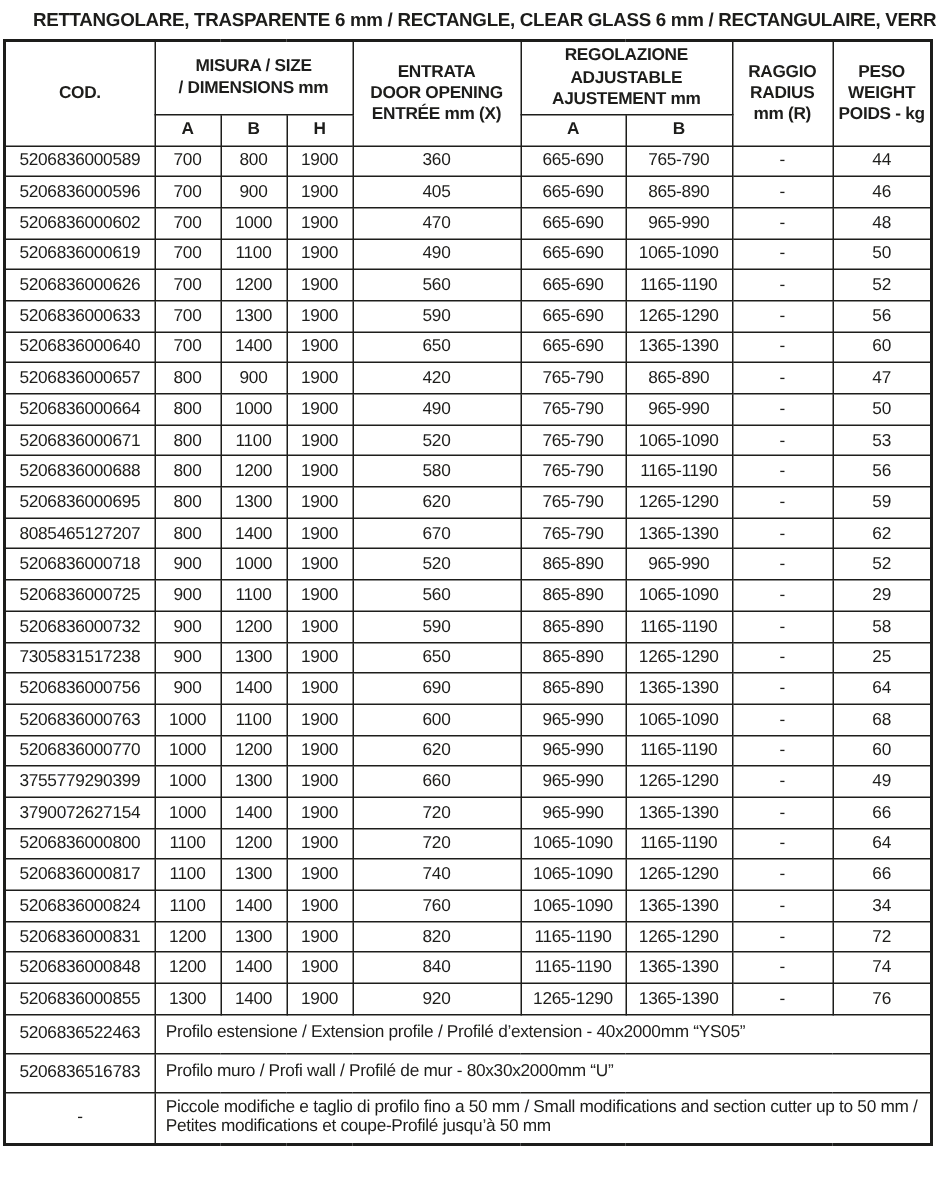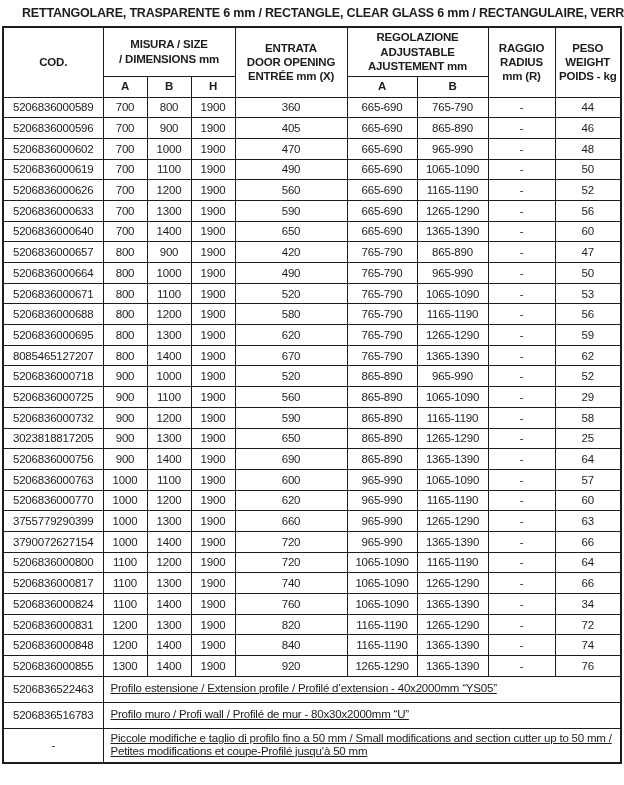--- a/index.html
+++ b/index.html
@@ -41,21 +41,20 @@
   thead tr.h1 th { height: 49px; }
   thead tr.h2 th { height: 21px; }
   tbody td { height: 20.7px; font-weight: 400; }
   tbody td.cod { font-size: 11.5px; }
   tfoot td, tbody.footer td { font-weight: 400; }
   .footer td { height: 26px; }
   .footer td.desc {
     text-align: left;
     padding: 3px 7px;
     line-height: 1.18;
-    text-decoration: underline;
   }
   .footer td.cod { width: 100px; }
 </style>
 </head>
 <body>
 
 <div class="page">
 
   <div class="title">RETTANGOLARE, TRASPARENTE 6 mm / RECTANGLE, CLEAR GLASS 6 mm / RECTANGULAIRE, VERRE TRANSPARENT</div>
 
@@ -268,21 +267,21 @@
           <td>900</td>
           <td>1200</td>
           <td>1900</td>
           <td>590</td>
           <td>865-890</td>
           <td>1165-1190</td>
           <td>-</td>
           <td>58</td>
         </tr>
         <tr>
-          <td class="cod">3023818817205</td>
+          <td class="cod">7305831517238</td>
           <td>900</td>
           <td>1300</td>
           <td>1900</td>
           <td>650</td>
           <td>865-890</td>
           <td>1265-1290</td>
           <td>-</td>
           <td>25</td>
         </tr>
         <tr>
@@ -298,21 +297,21 @@
         </tr>
         <tr>
           <td class="cod">5206836000763</td>
           <td>1000</td>
           <td>1100</td>
           <td>1900</td>
           <td>600</td>
           <td>965-990</td>
           <td>1065-1090</td>
           <td>-</td>
-          <td>57</td>
+          <td>68</td>
         </tr>
         <tr>
           <td class="cod">5206836000770</td>
           <td>1000</td>
           <td>1200</td>
           <td>1900</td>
           <td>620</td>
           <td>965-990</td>
           <td>1165-1190</td>
           <td>-</td>
@@ -320,21 +319,21 @@
         </tr>
         <tr>
           <td class="cod">3755779290399</td>
           <td>1000</td>
           <td>1300</td>
           <td>1900</td>
           <td>660</td>
           <td>965-990</td>
           <td>1265-1290</td>
           <td>-</td>
-          <td>63</td>
+          <td>49</td>
         </tr>
         <tr>
           <td class="cod">3790072627154</td>
           <td>1000</td>
           <td>1400</td>
           <td>1900</td>
           <td>720</td>
           <td>965-990</td>
           <td>1365-1390</td>
           <td>-</td>

